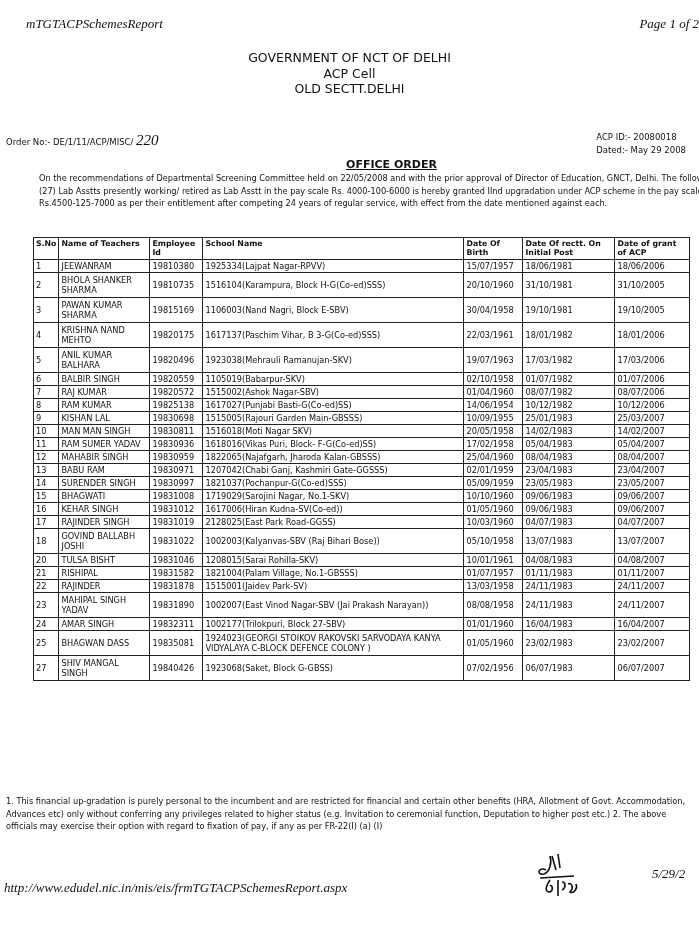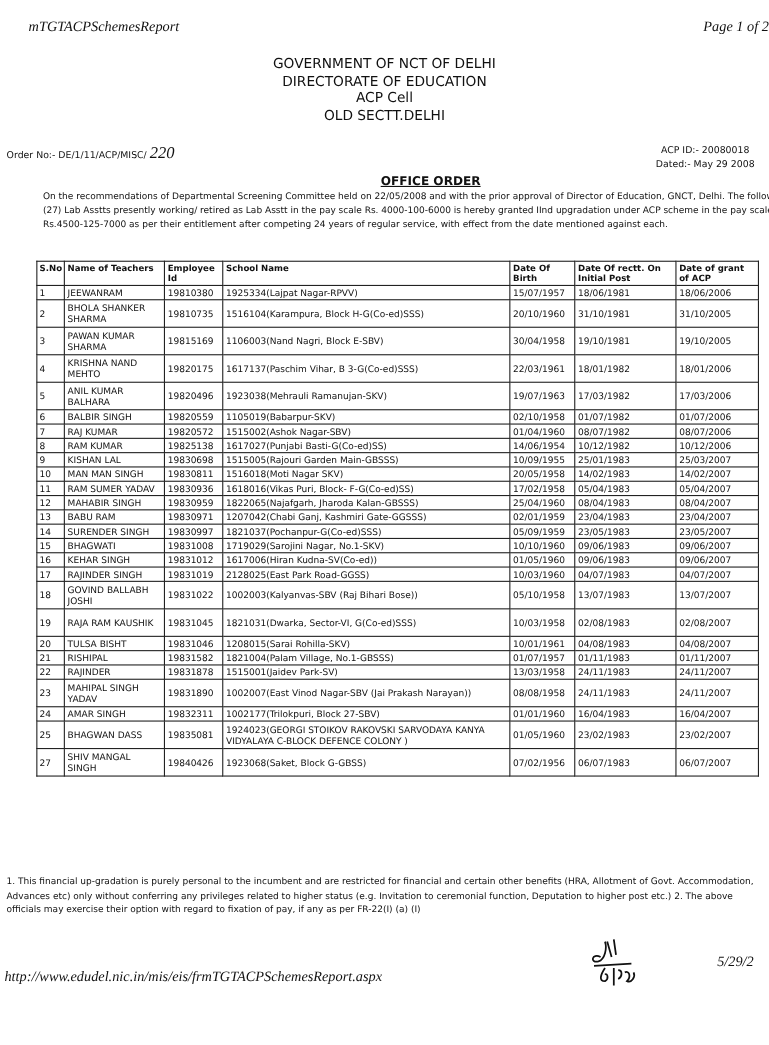--- a/index.html
+++ b/index.html
@@ -3,21 +3,21 @@
 <meta charset="utf-8">
 <style>
   html, body { margin: 0; padding: 0; background: #ffffff; }
   body { width: 699px; height: 950px; position: relative; overflow: hidden; font-family: "DejaVu Sans", sans-serif; color: #111; }
   .serif { font-family: "Liberation Serif", serif; font-style: italic; }
   .hdr-left { position: absolute; left: 26px; top: 16px; font-size: 13px; }
   .hdr-right { position: absolute; right: 0px; top: 16px; font-size: 13px; }
   .gov { position: absolute; left: 0; width: 699px; top: 50px; text-align: center; font-size: 12.5px; line-height: 15.5px; }
   .orderno { position: absolute; left: 6px; top: 132px; font-size: 8.5px; }
   .orderno .hand { font-family: "Liberation Serif", serif; font-style: italic; font-size: 15px; }
-  .acpid { position: absolute; right: 13px; top: 131px; font-size: 8.5px; text-align: center; line-height: 13px; }
+  .acpid { position: absolute; right: 13px; top: 131px; font-size: 8.5px; text-align: left; line-height: 13px; }
   .office { position: absolute; left: 0; width: 699px; top: 158px; text-align: center; font-weight: bold; font-size: 11px; text-decoration: underline; margin-left: 42px; }
   .intro { position: absolute; left: 4px; width: 690px; top: 172px; font-size: 8.2px; line-height: 12.5px; margin-left: 35px; }
   table.grid { position: absolute; left: 33px; top: 237px; border-collapse: collapse; font-size: 8.2px; }
   table.grid td, table.grid th { border: 1px solid #222; padding: 0 2px; vertical-align: middle; text-align: left; }
   table.grid th { font-weight: bold; font-size: 7.8px; line-height: 9px; height: 20px; vertical-align: top; padding-top: 1px; }
   table.grid td { height: 12px; line-height: 10px; }
   table.grid tr.tall td { height: 24px; }
   .c-sno { width: 18px; } .c-name { width: 86px; } .c-emp { width: 48px; } .c-school { width: 256px; margin-left: 36px; }
   .c-dob { width: 54px; } .c-rect { width: 87px; } .c-acp { width: 70px; }
   .footnote { position: absolute; left: 6px; width: 690px; top: 795px; font-size: 8.2px; line-height: 12.5px; }
@@ -26,21 +26,20 @@
   .pdate { position: absolute; left: 652px; top: 866px; font-size: 13px; }
 </style>
 </head>
 <body>
 
 <div class="hdr-left serif">mTGTACPSchemesReport</div>
 <div class="hdr-right serif">Page 1 of 2</div>
 
 <div class="gov">
   <div>GOVERNMENT OF NCT OF DELHI</div>
-  <div>DIRECTORATE OF EDUCATION</div>
   <div>ACP Cell</div>
   <div>OLD SECTT.DELHI</div>
 </div>
 
 <div class="orderno">
   <span>Order No:- DE/1/11/ACP/MISC/</span>
   <span class="hand">220</span>
 </div>
 <div class="acpid">
   <div>ACP ID:- 20080018</div>
@@ -218,29 +217,20 @@
       </tr>
       <tr class="tall">
         <td class="c-sno">18</td>
         <td class="c-name">GOVIND BALLABH JOSHI</td>
         <td class="c-emp">19831022</td>
         <td class="c-school">1002003(Kalyanvas-SBV (Raj Bihari Bose))</td>
         <td class="c-dob">05/10/1958</td>
         <td class="c-rect">13/07/1983</td>
         <td class="c-acp">13/07/2007</td>
       </tr>
-      <tr class="tall">
-        <td class="c-sno">19</td>
-        <td class="c-name">RAJA RAM KAUSHIK</td>
-        <td class="c-emp">19831045</td>
-        <td class="c-school">1821031(Dwarka, Sector-VI, G(Co-ed)SSS)</td>
-        <td class="c-dob">10/03/1958</td>
-        <td class="c-rect">02/08/1983</td>
-        <td class="c-acp">02/08/2007</td>
-      </tr>
       <tr>
         <td class="c-sno">20</td>
         <td class="c-name">TULSA BISHT</td>
         <td class="c-emp">19831046</td>
         <td class="c-school">1208015(Sarai Rohilla-SKV)</td>
         <td class="c-dob">10/01/1961</td>
         <td class="c-rect">04/08/1983</td>
         <td class="c-acp">04/08/2007</td>
       </tr>
       <tr>

